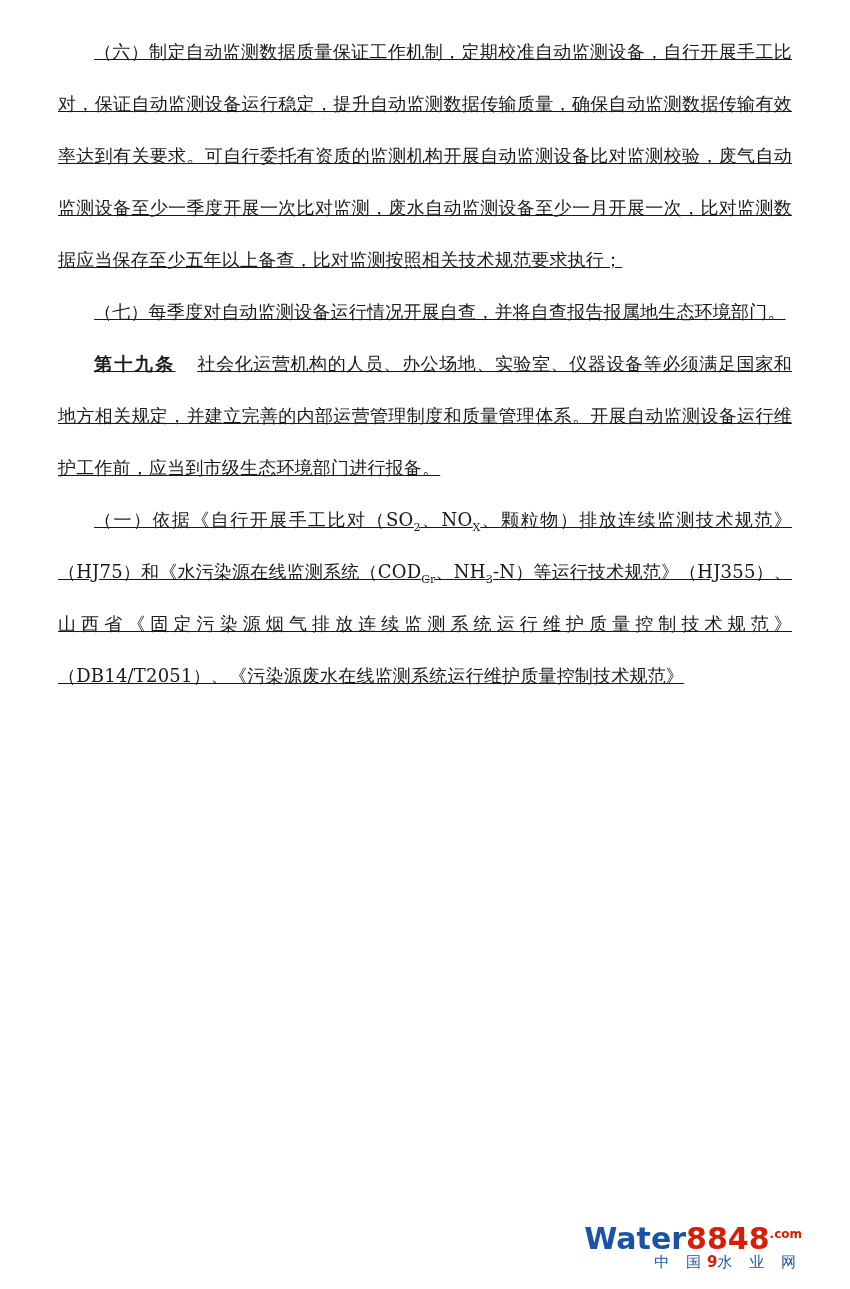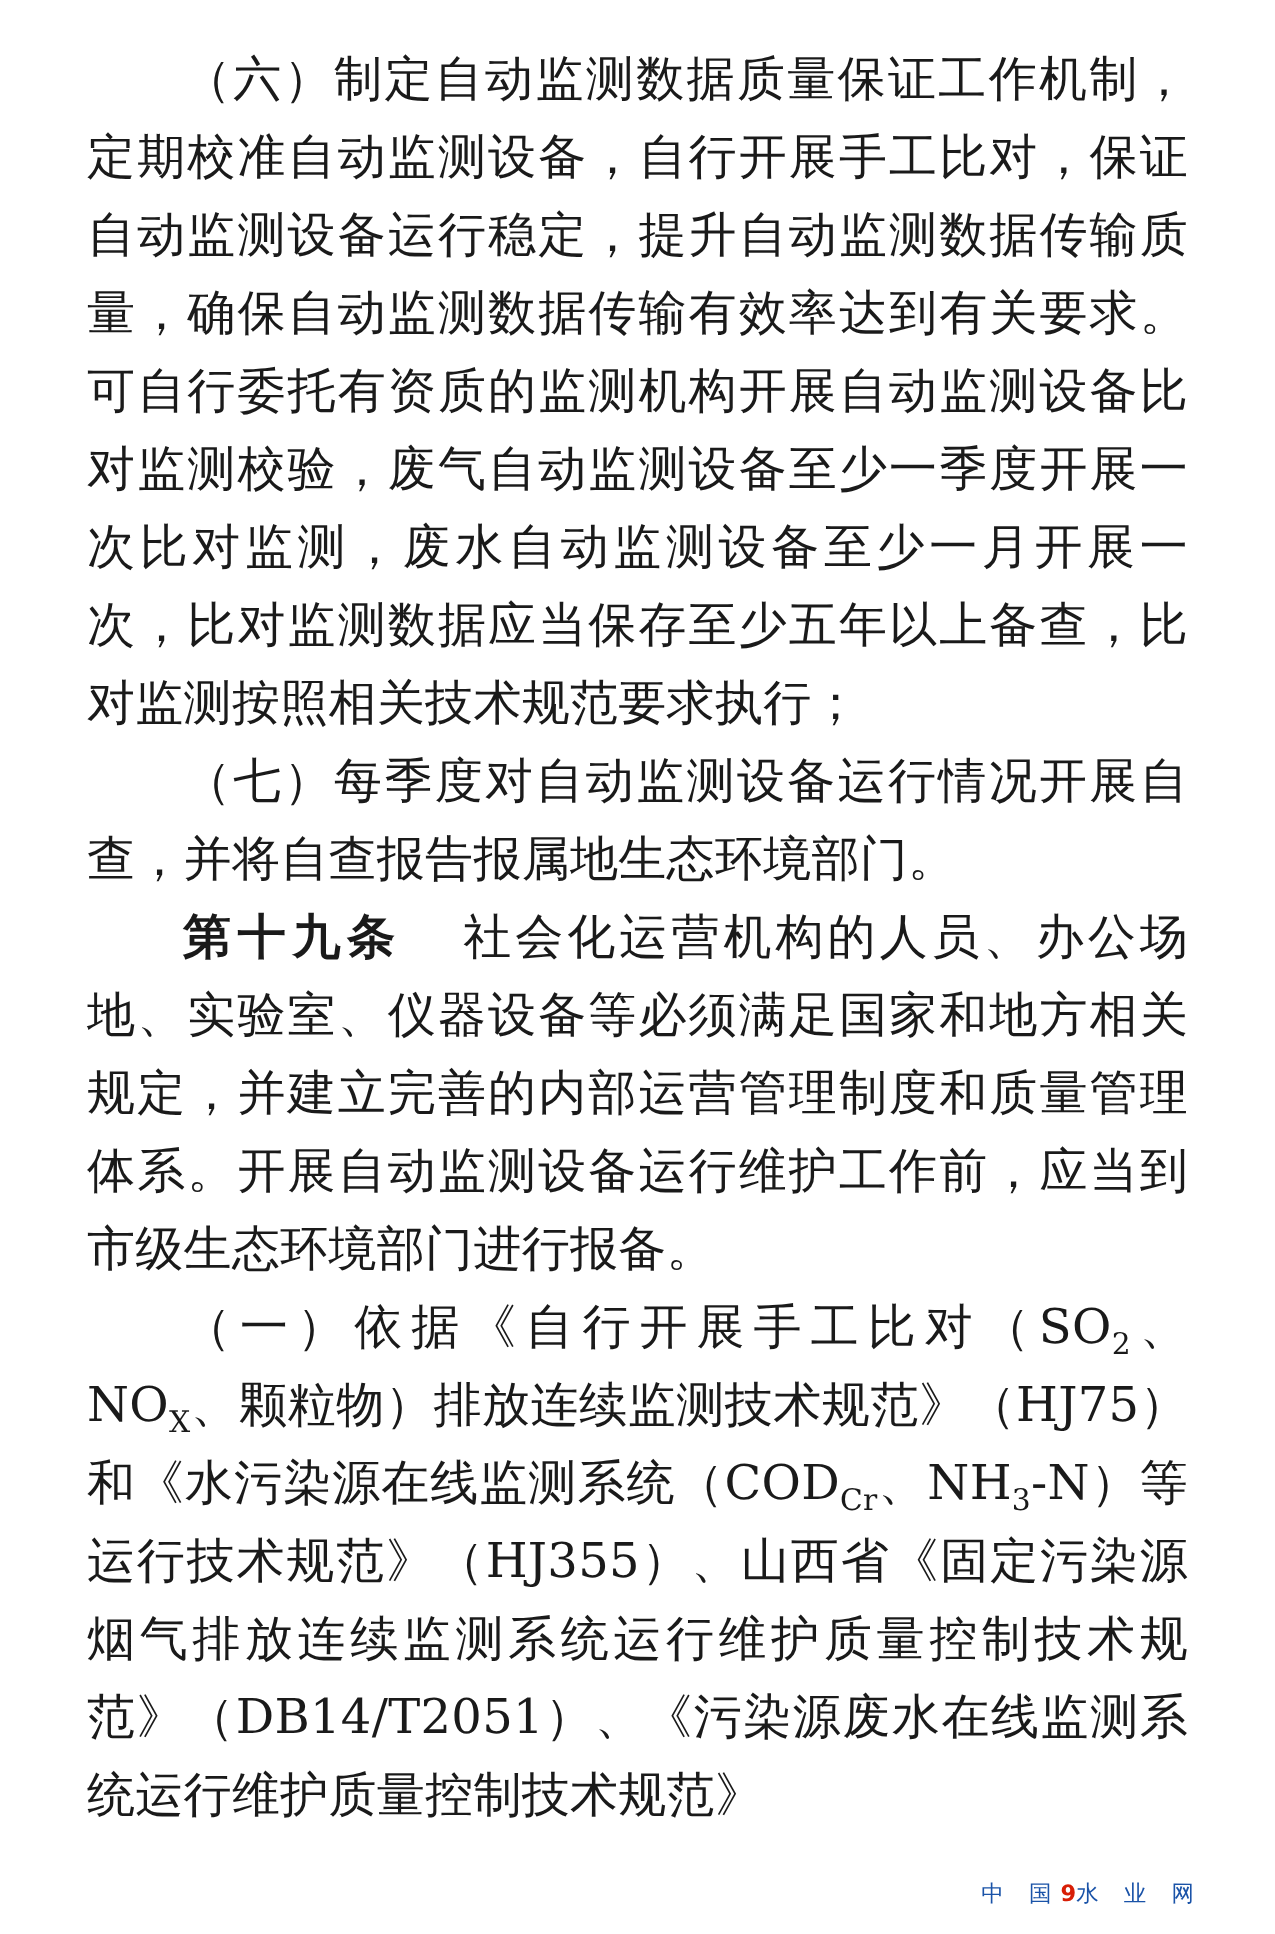--- a/index.html
+++ b/index.html
@@ -18,25 +18,26 @@
   .page {
     position: absolute;
     left: 0;
     top: 0;
     width: 850px;
     height: 1289px;
     box-sizing: border-box;
     padding: 26px 58px 0 58px;
   }
   .doc-body {
-    font-size: 32px;
+    font-size: 18px;
     line-height: 52px;
     text-align: justify;
     text-justify: inter-ideograph;
     letter-spacing: 0.2px;
+    text-decoration: underline;
   }
   .para {
     margin: 0 0 0 0;
     text-indent: 2em;
   }
   .label-bold {
     font-weight: bold;
     letter-spacing: 2px;
   }
   .gap {
@@ -101,15 +102,16 @@
     <p class="para">（七）每季度对自动监测设备运行情况开展自查，并将自查报告报属地生态环境部门。</p>
 
     <p class="para"><span class="label-bold">第十九条</span><span class="gap"></span><span>社会化运营机构的人员、办公场地、实验室、仪器设备等必须满足国家和地方相关规定，并建立完善的内部运营管理制度和质量管理体系。开展自动监测设备运行维护工作前，应当到市级生态环境部门进行报备。</span></p>
 
 
     <p class="para"><span>（一）依据《自行开展手工比对（SO</span><sub class="latin">2</sub><span>、NO</span><sub class="latin">X</sub><span>、颗粒物）排放连续监测技术规范》（HJ75）和《水污染源在线监测系统（COD</span><sub class="latin">Cr</sub><span>、NH</span><sub class="latin">3</sub><span>-N）等运行技术规范》（HJ355）、山西省《固定污染源烟气排放连续监测系统运行维护质量控制技术规范》（DB14/T2051）、《污染源废水在线监测系统运行维护质量控制技术规范》</span></p>
 
   </div>
 
   <div class="watermark">
+    <div class="wm-top"><span class="wm-water">Water</span><span class="wm-num">8848</span><span class="wm-dotcom">.com</span></div>
     <div class="wm-bottom"><span>中 国</span><span class="wm-9">9</span><span>水 业 网</span></div>
   </div>
 </div>
 
 </body></html>

